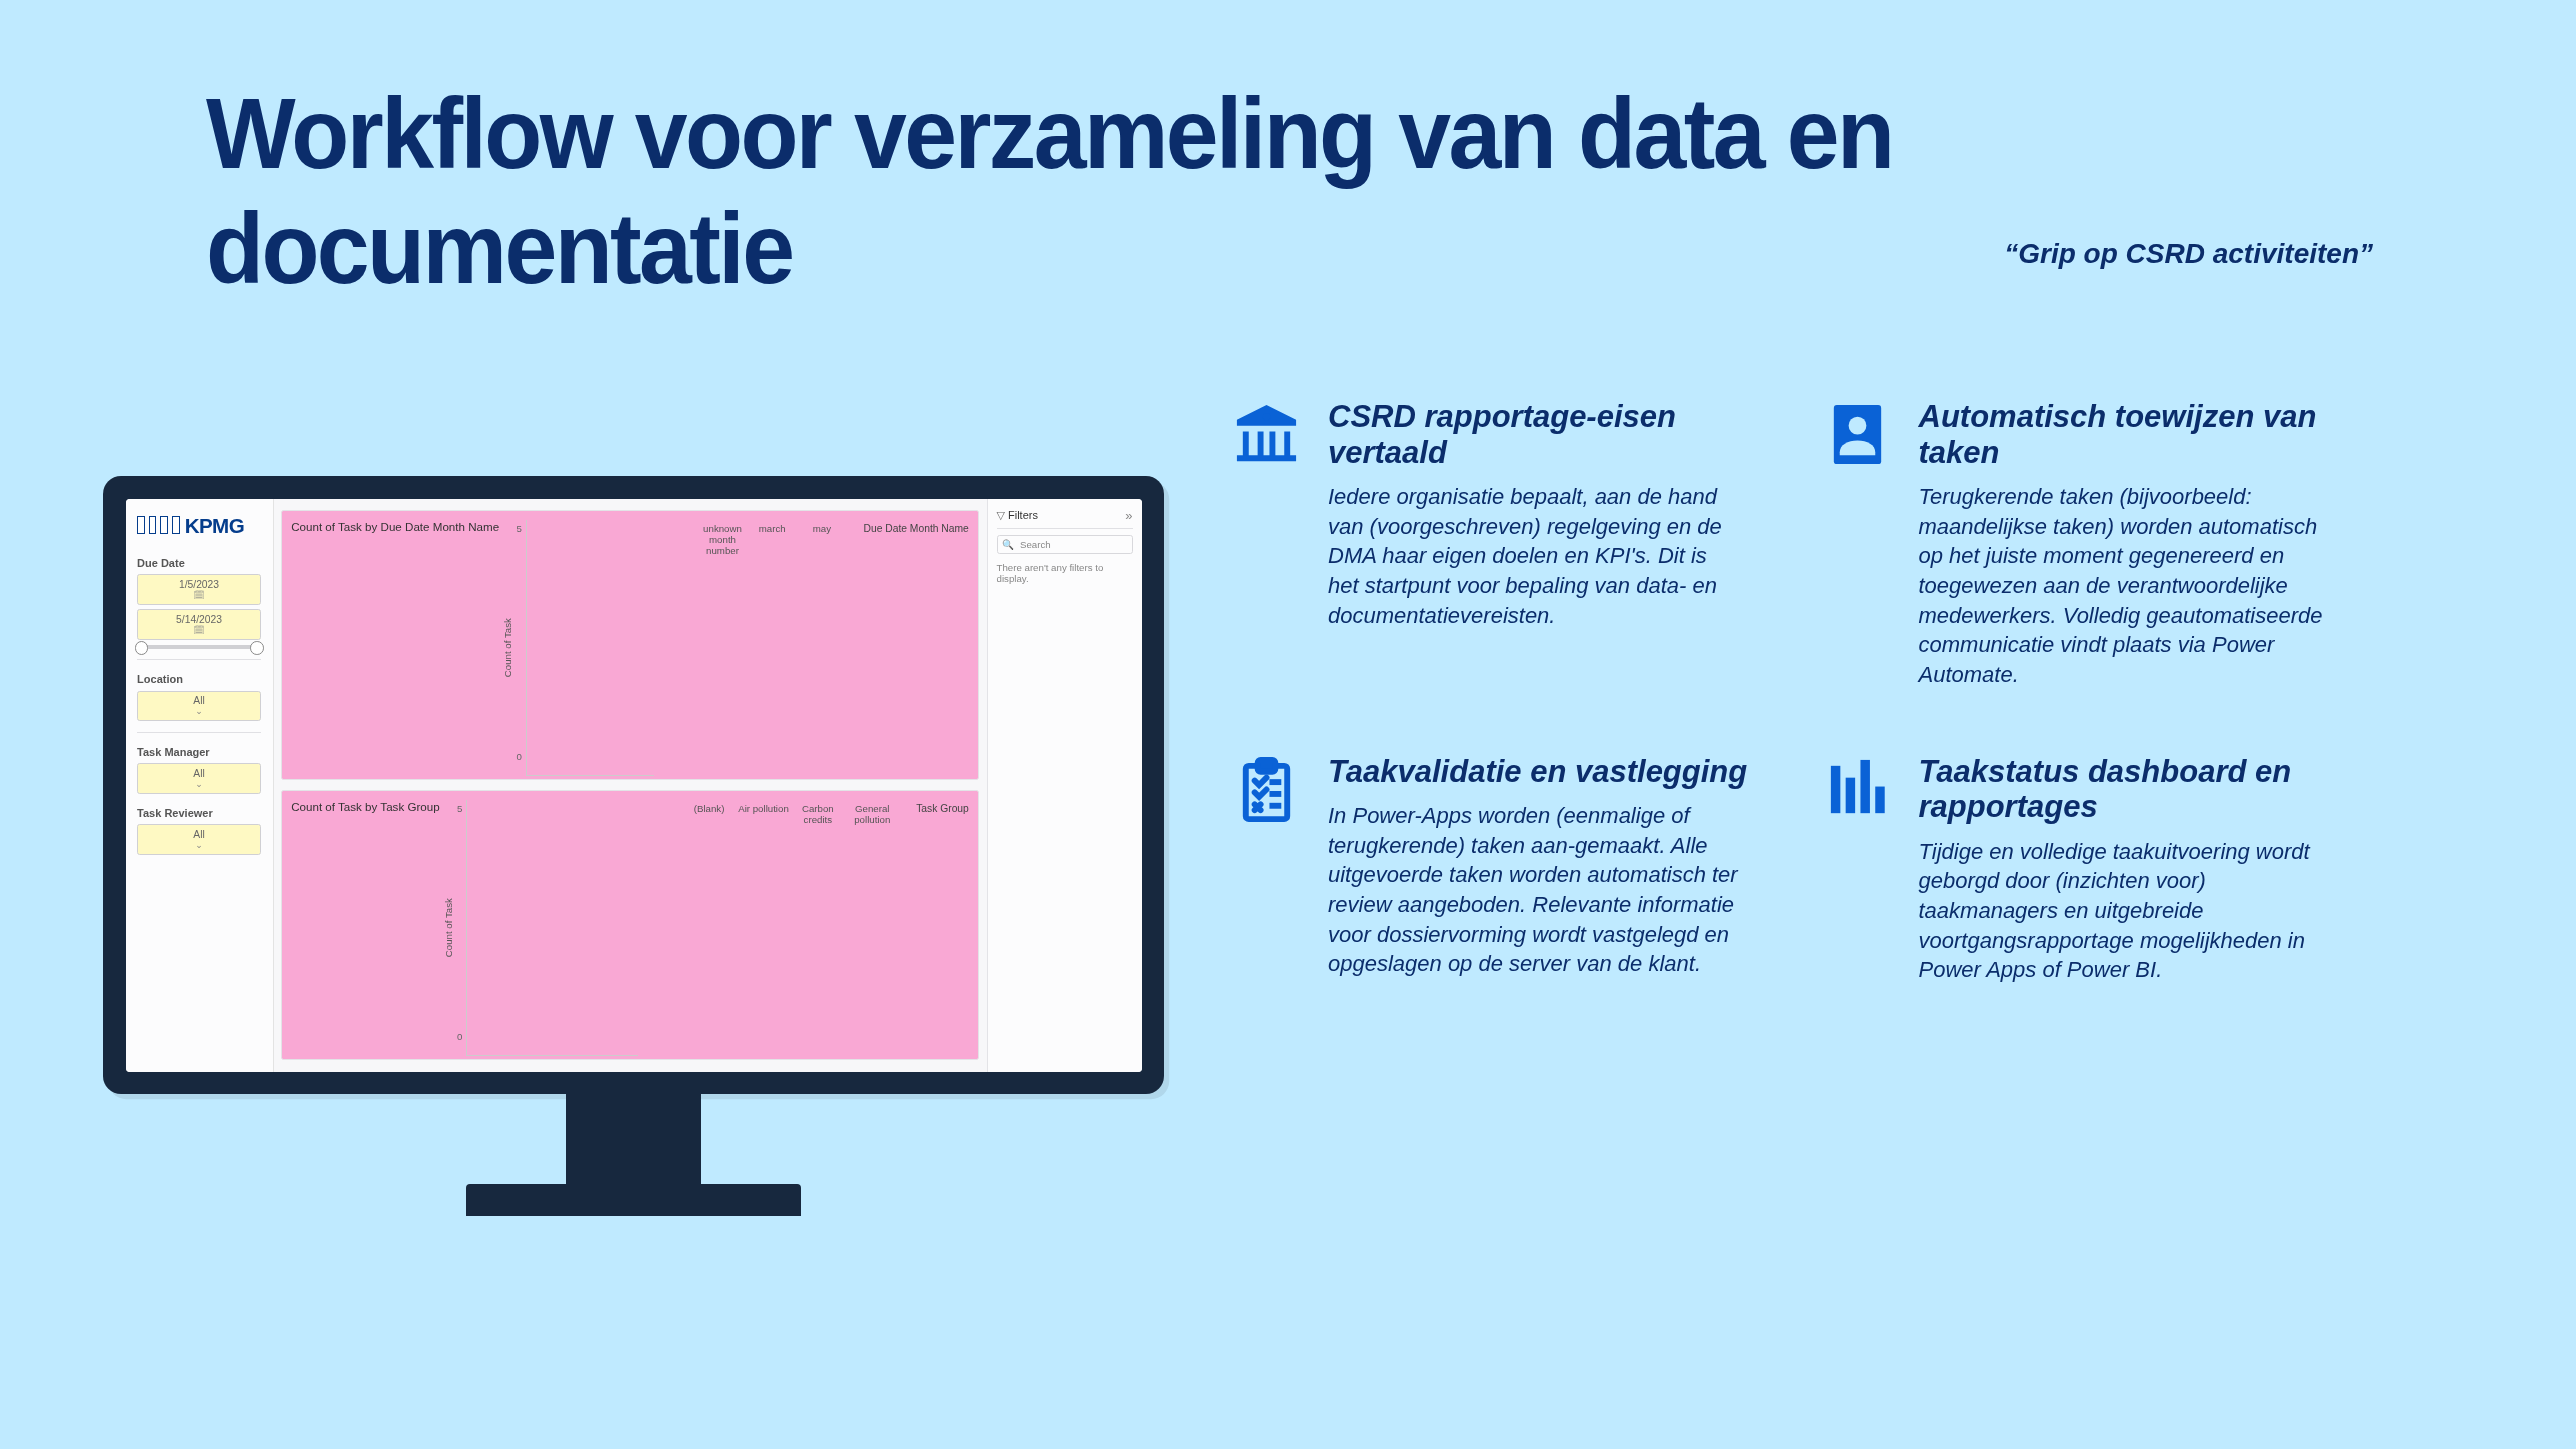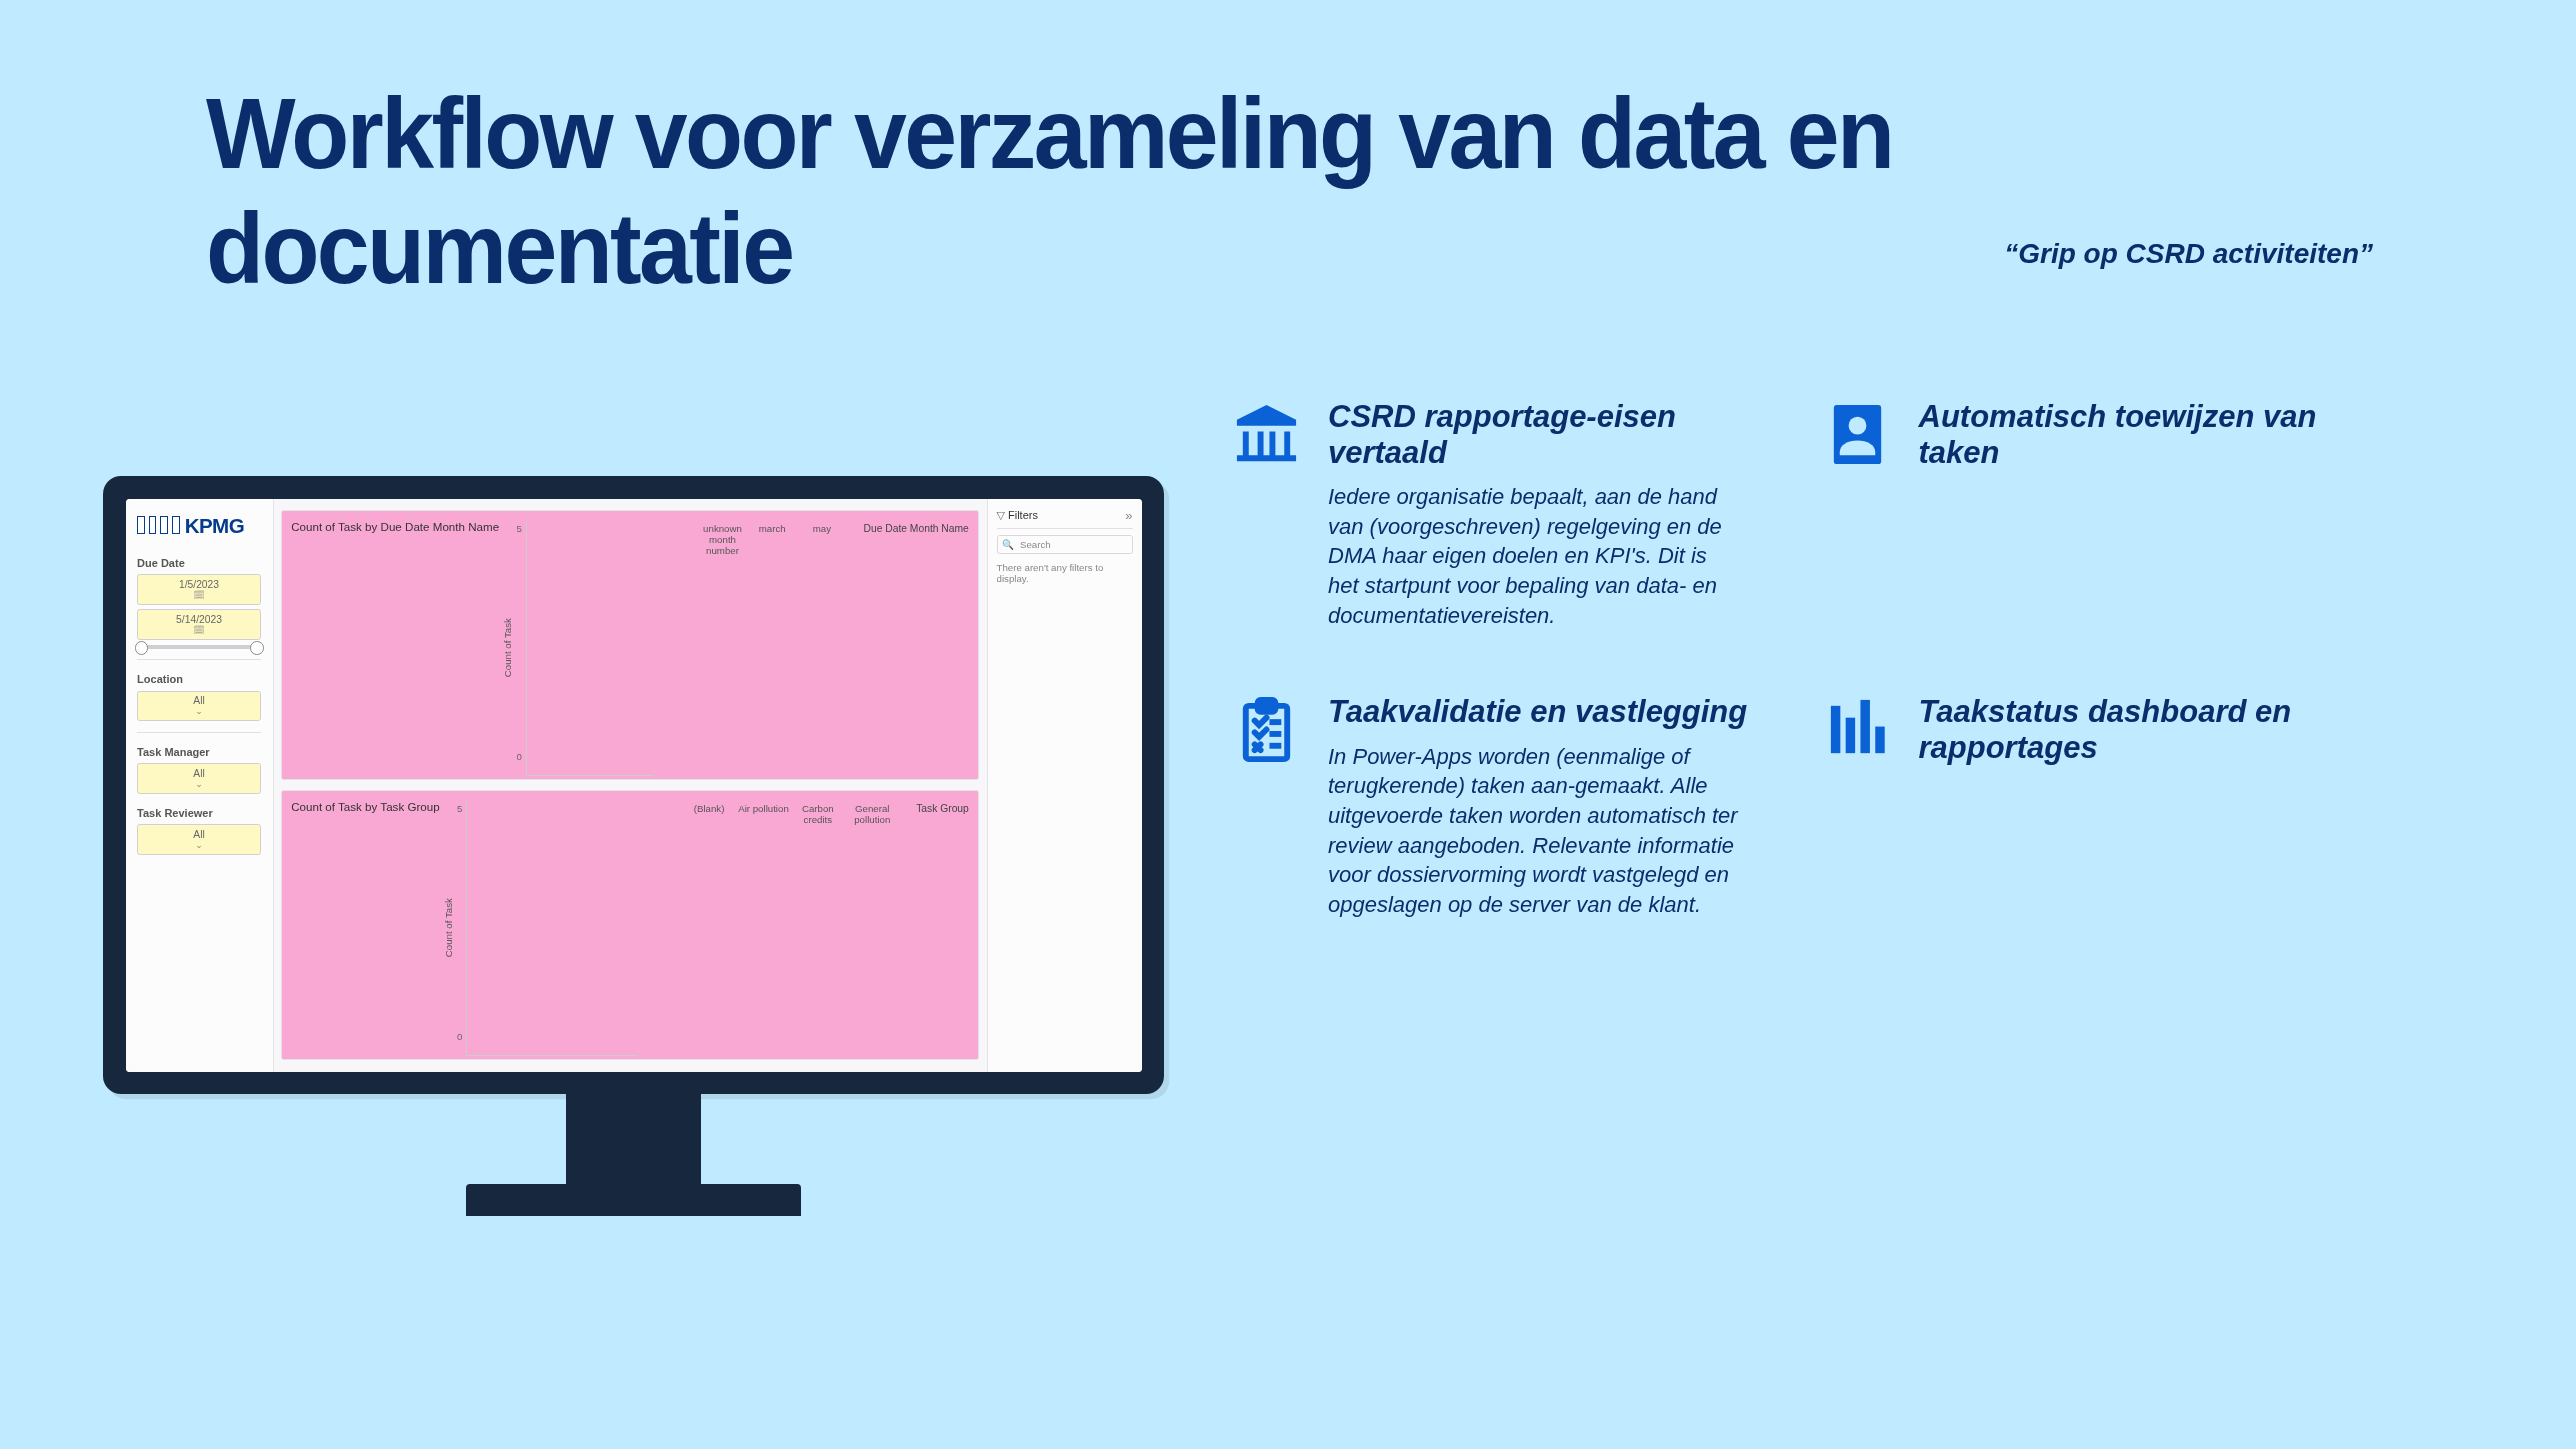--- a/index.html
+++ b/index.html
@@ -437,20 +437,21 @@
         <div class="feature">
           <div class="icon">
             <svg viewBox="0 0 24 24" fill="currentColor">
               <rect x="4" y="2" width="16" height="20" rx="1"></rect>
               <circle cx="12" cy="9" r="3" fill="#bfeaff"></circle>
               <path d="M6 18c0-2.5 2.7-4 6-4s6 1.5 6 4v1H6v-1z" fill="#bfeaff"></path>
             </svg>
           </div>
           <div>
             <div class="feature-title">Automatisch toewijzen van taken</div>
+            <div class="feature-body">Terugkerende taken (bijvoorbeeld: maandelijkse taken) worden automatisch op het juiste moment gegenereerd en toegewezen aan de verantwoordelijke medewerkers. Volledig geautomatiseerde communicatie vindt plaats via Power Automate.</div>
           </div>
         </div>
         <div class="feature">
           <div class="icon">
             <svg viewBox="0 0 24 24" fill="none" stroke="currentColor" stroke-width="2">
               <rect x="5" y="4" width="14" height="18" rx="1" fill="none"></rect>
               <rect x="9" y="2" width="6" height="4" rx="1" fill="currentColor"></rect>
               <path d="M8 9l1.5 1.5L12 8" stroke-linecap="round"></path>
               <path d="M8 13l1.5 1.5L12 12" stroke-linecap="round"></path>
               <path d="M8 17l2 2 M10 17l-2 2" stroke-linecap="round"></path>
@@ -468,19 +469,20 @@
           <div class="icon">
             <svg viewBox="0 0 24 24" fill="currentColor">
               <rect x="3" y="4" width="3.2" height="16"></rect>
               <rect x="8" y="8" width="3.2" height="12"></rect>
               <rect x="13" y="2" width="3.2" height="18"></rect>
               <rect x="18" y="11" width="3.2" height="9"></rect>
             </svg>
           </div>
           <div>
             <div class="feature-title">Taakstatus dashboard en rapportages</div>
+            <div class="feature-body">Tijdige en volledige taakuitvoering wordt geborgd door (inzichten voor) taakmanagers en uitgebreide voortgangsrapportage mogelijkheden in Power Apps of Power BI.</div>
           </div>
         </div>
       </div>
 
   </div>
 </div>
 
 
 </body></html>

